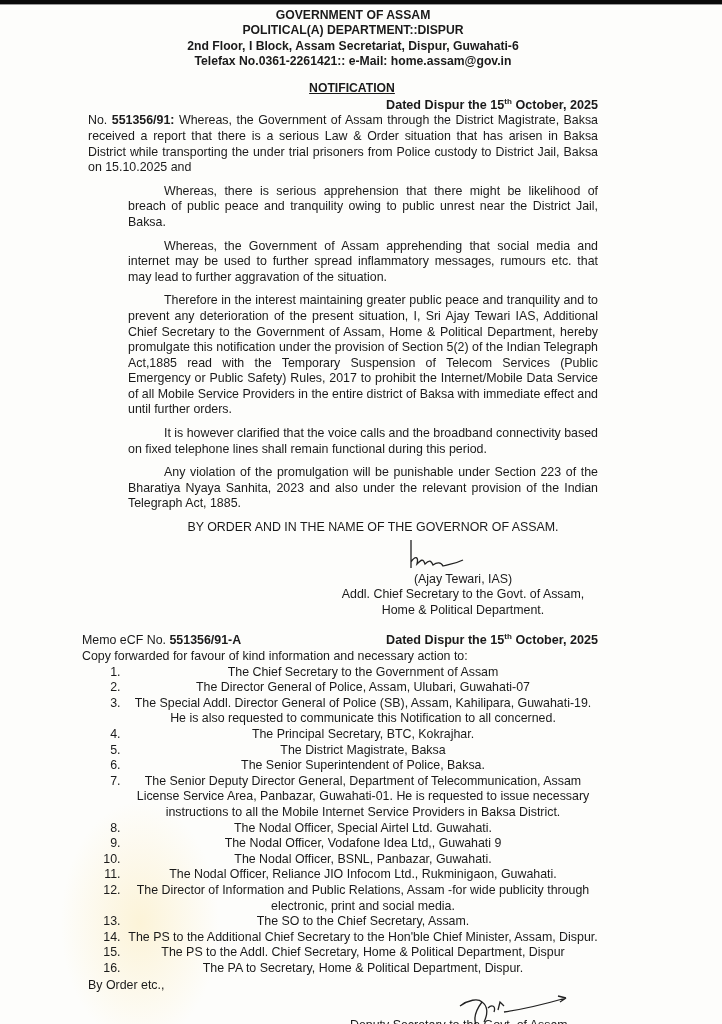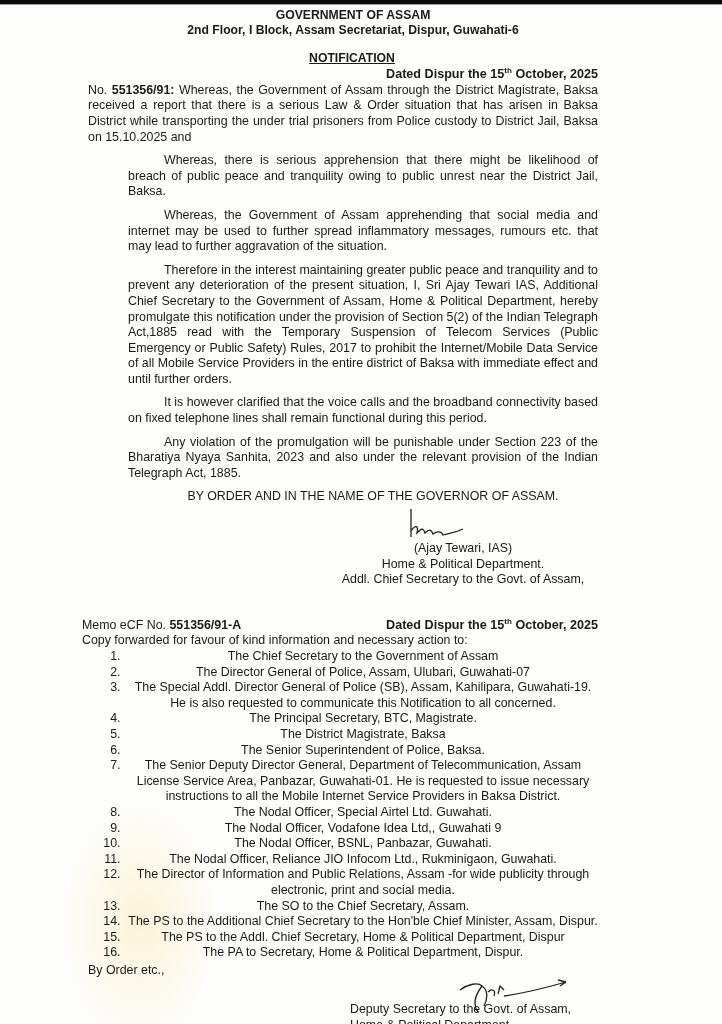--- a/index.html
+++ b/index.html
@@ -16,73 +16,75 @@
     .header { text-align: center; font-weight: bold; font-size: 12.2px; line-height: 15.3px; margin-left: 20px; }
     .notif-title { text-align: center; font-weight: bold; text-decoration: underline; font-size: 12.2px; margin-top: 12px; margin-left: 18px; }
     .dated { text-align: right; font-weight: bold; font-size: 12.6px; margin-top: 1px; }
     sup { font-size: 8px; line-height: 0; }
     p { margin: 0 0 8px 0; text-align: justify; }
     p.indent { text-indent: 36px; margin-left: 40px; }
     .bold { font-weight: bold; }
     .order { text-align: center; margin-left: 60px; margin-top: 6px; font-size: 12.4px; }
     .signature-svg { display: block; margin-left: 315px; margin-top: 2px; }
     .sig-block { margin-left: 0; text-align: center; width: 260px; position: relative; left: 245px; }
-    .memo { display: flex; justify-content: space-between; margin-top: 30px; margin-left: -6px; }
+    .memo { display: flex; justify-content: space-between; margin-top: 15px; margin-left: -6px; }
     .memo .right { font-weight: bold; font-size: 12.6px; }
     .copy { margin-left: -6px; }
     ol { margin: 0; padding-left: 36px; text-align: center; }
     ol li { padding-left: 4px; }
     .byorder { text-align: left; margin-right: 30px; margin-top: 2px; }
     .sig2 { display: block; margin-left: 370px; margin-top: -2px; }
     .sig2-block { width: 250px; position: relative; left: 262px; margin-top: -14px; }
   </style>
 </head>
 <body>
 
 <div class="topbar"></div>
 <div class="stain"></div>
 
 <div class="page">
   <div class="header">
     <div>GOVERNMENT OF ASSAM</div>
+    <div>POLITICAL(A) DEPARTMENT::DISPUR</div>
     <div>2nd Floor, I Block, Assam Secretariat, Dispur, Guwahati-6</div>
+    <div>Telefax No.0361-2261421:: e-Mail: home.assam@gov.in</div>
   </div>
 
   <div class="notif-title">NOTIFICATION</div>
   <div class="dated"><span>Dated Dispur the 15</span><sup>th</sup><span> October, 2025</span></div>
 
   <p><span>No. </span><span class="bold">551356/91:</span><span> Whereas, the Government of Assam through the District Magistrate, Baksa received a report that there is a serious Law &amp; Order situation that has arisen in Baksa District while transporting the under trial prisoners from Police custody to District Jail, Baksa on 15.10.2025 and</span></p>
   <p class="indent">Whereas, there is serious apprehension that there might be likelihood of breach of public peace and tranquility owing to public unrest near the District Jail, Baksa.</p>
   <p class="indent">Whereas, the Government of Assam apprehending that social media and internet may be used to further spread inflammatory messages, rumours etc. that may lead to further aggravation of the situation.</p>
   <p class="indent">Therefore in the interest maintaining greater public peace and tranquility and to prevent any deterioration of the present situation, I, Sri Ajay Tewari IAS, Additional Chief Secretary to the Government of Assam, Home &amp; Political Department, hereby promulgate this notification under the provision of Section 5(2) of the Indian Telegraph Act,1885 read with the Temporary Suspension of Telecom Services (Public Emergency or Public Safety) Rules, 2017 to prohibit the Internet/Mobile Data Service of all Mobile Service Providers in the entire district of Baksa with immediate effect and until further orders.</p>
   <p class="indent">It is however clarified that the voice calls and the broadband connectivity based on fixed telephone lines shall remain functional during this period.</p>
   <p class="indent">Any violation of the promulgation will be punishable under Section 223 of the Bharatiya Nyaya Sanhita, 2023 and also under the relevant provision of the Indian Telegraph Act, 1885.</p>
 
   <div class="order">BY ORDER AND IN THE NAME OF THE GOVERNOR OF ASSAM.</div>
 
   <svg class="signature-svg" width="70" height="34" viewBox="0 0 70 34">
     <path d="M8 2 L8 30 M8 24 C12 18 16 18 14 26 C18 22 20 20 22 26 C26 22 28 22 30 27 C34 24 38 24 40 28 C46 26 52 26 60 22" stroke="#222" stroke-width="1.3" fill="none"></path>
   </svg>
   <div class="sig-block">
     <div>(Ajay Tewari, IAS)</div>
+    <div>Addl. Chief Secretary to the Govt. of Assam,</div>
     <div>Home &amp; Political Department.</div>
-    <div>Addl. Chief Secretary to the Govt. of Assam,</div>
   </div>
 
   <div class="memo">
     <div><span>Memo eCF No. </span><span class="bold">551356/91-A</span></div>
     <div class="right"><span>Dated Dispur the 15</span><sup>th</sup><span> October, 2025</span></div>
   </div>
   <div class="copy">Copy forwarded for favour of kind information and necessary action to:</div>
 
   <ol id="recipients">
       <li>The Chief Secretary to the Government of Assam</li>
       <li>The Director General of Police, Assam, Ulubari, Guwahati-07</li>
       <li>The Special Addl. Director General of Police (SB), Assam, Kahilipara, Guwahati-19. He is also requested to communicate this Notification to all concerned.</li>
-      <li>The Principal Secretary, BTC, Magistrate.</li>
+      <li>The Principal Secretary, BTC, Kokrajhar.</li>
       <li>The District Magistrate, Baksa</li>
       <li>The Senior Superintendent of Police, Baksa.</li>
       <li>The Senior Deputy Director General, Department of Telecommunication, Assam License Service Area, Panbazar, Guwahati-01. He is requested to issue necessary instructions to all the Mobile Internet Service Providers in Baksa District.</li>
       <li>The Nodal Officer, Special Airtel Ltd. Guwahati.</li>
       <li>The Nodal Officer, Vodafone Idea Ltd,, Guwahati 9</li>
       <li>The Nodal Officer, BSNL, Panbazar, Guwahati.</li>
       <li>The Nodal Officer, Reliance JIO Infocom Ltd., Rukminigaon, Guwahati.</li>
       <li>The Director of Information and Public Relations, Assam -for wide publicity through electronic, print and social media.</li>
       <li>The SO to the Chief Secretary, Assam.</li>
       <li>The PS to the Additional Chief Secretary to the Hon'ble Chief Minister, Assam, Dispur.</li>

